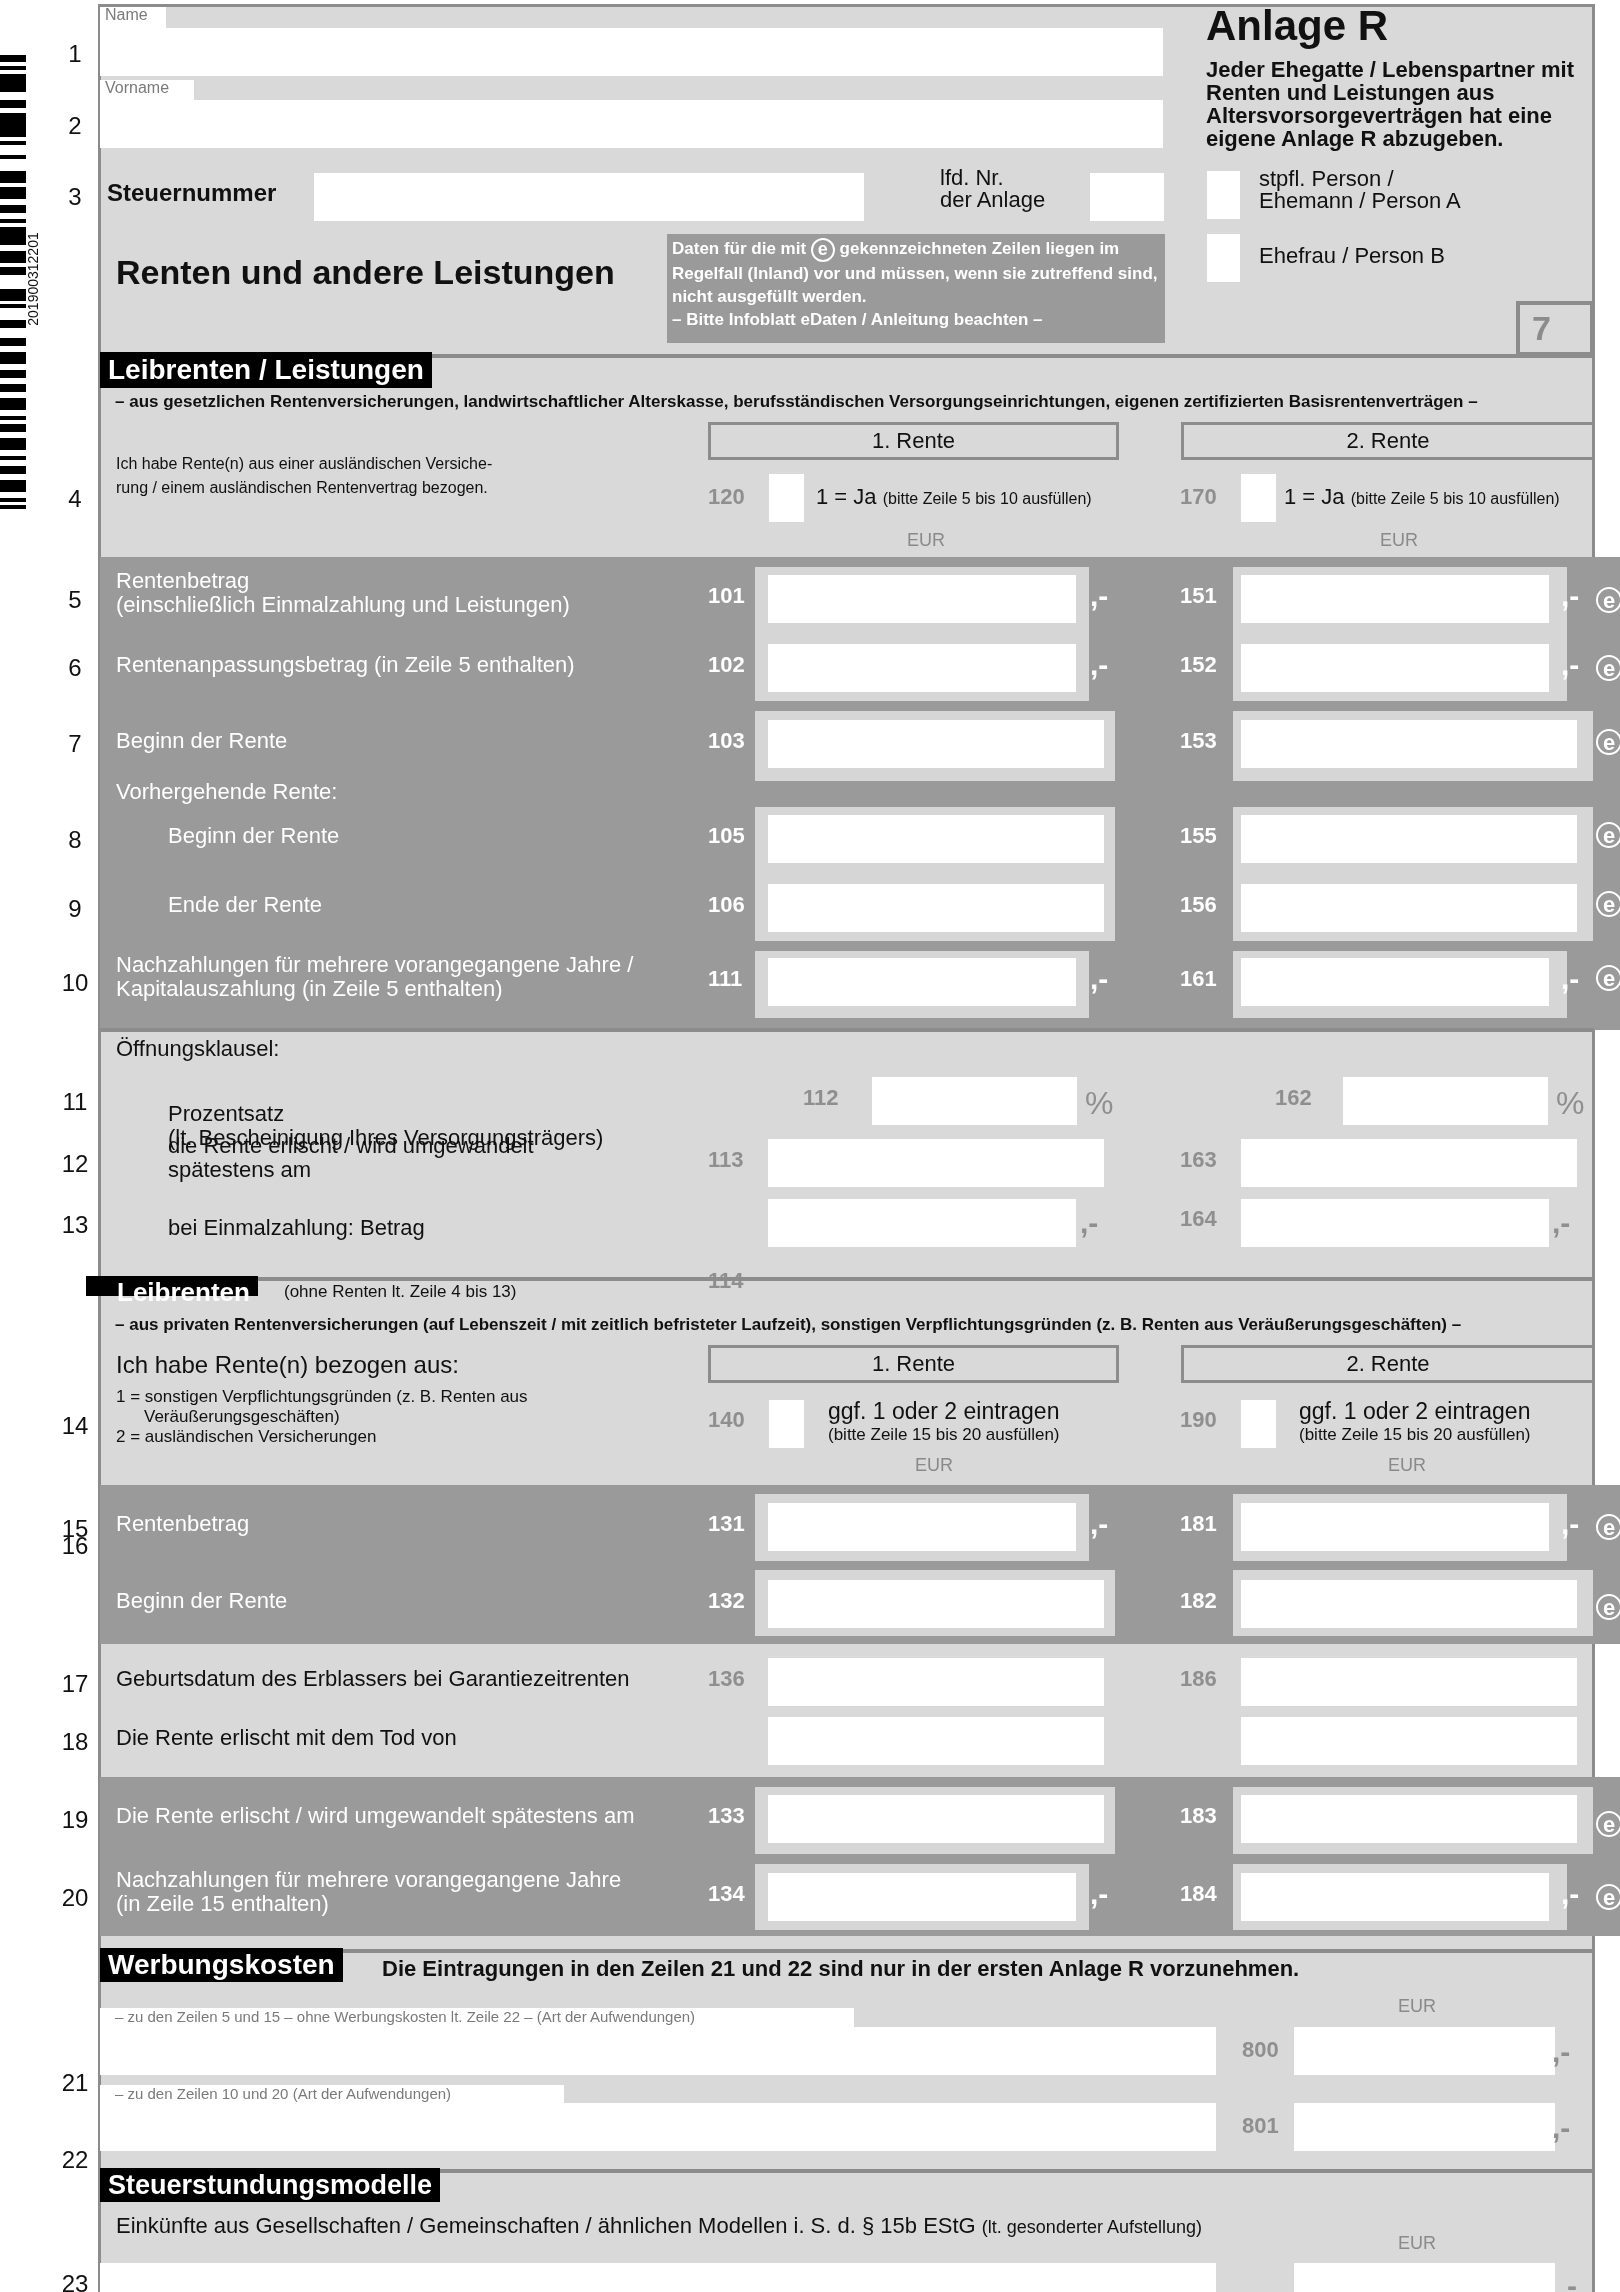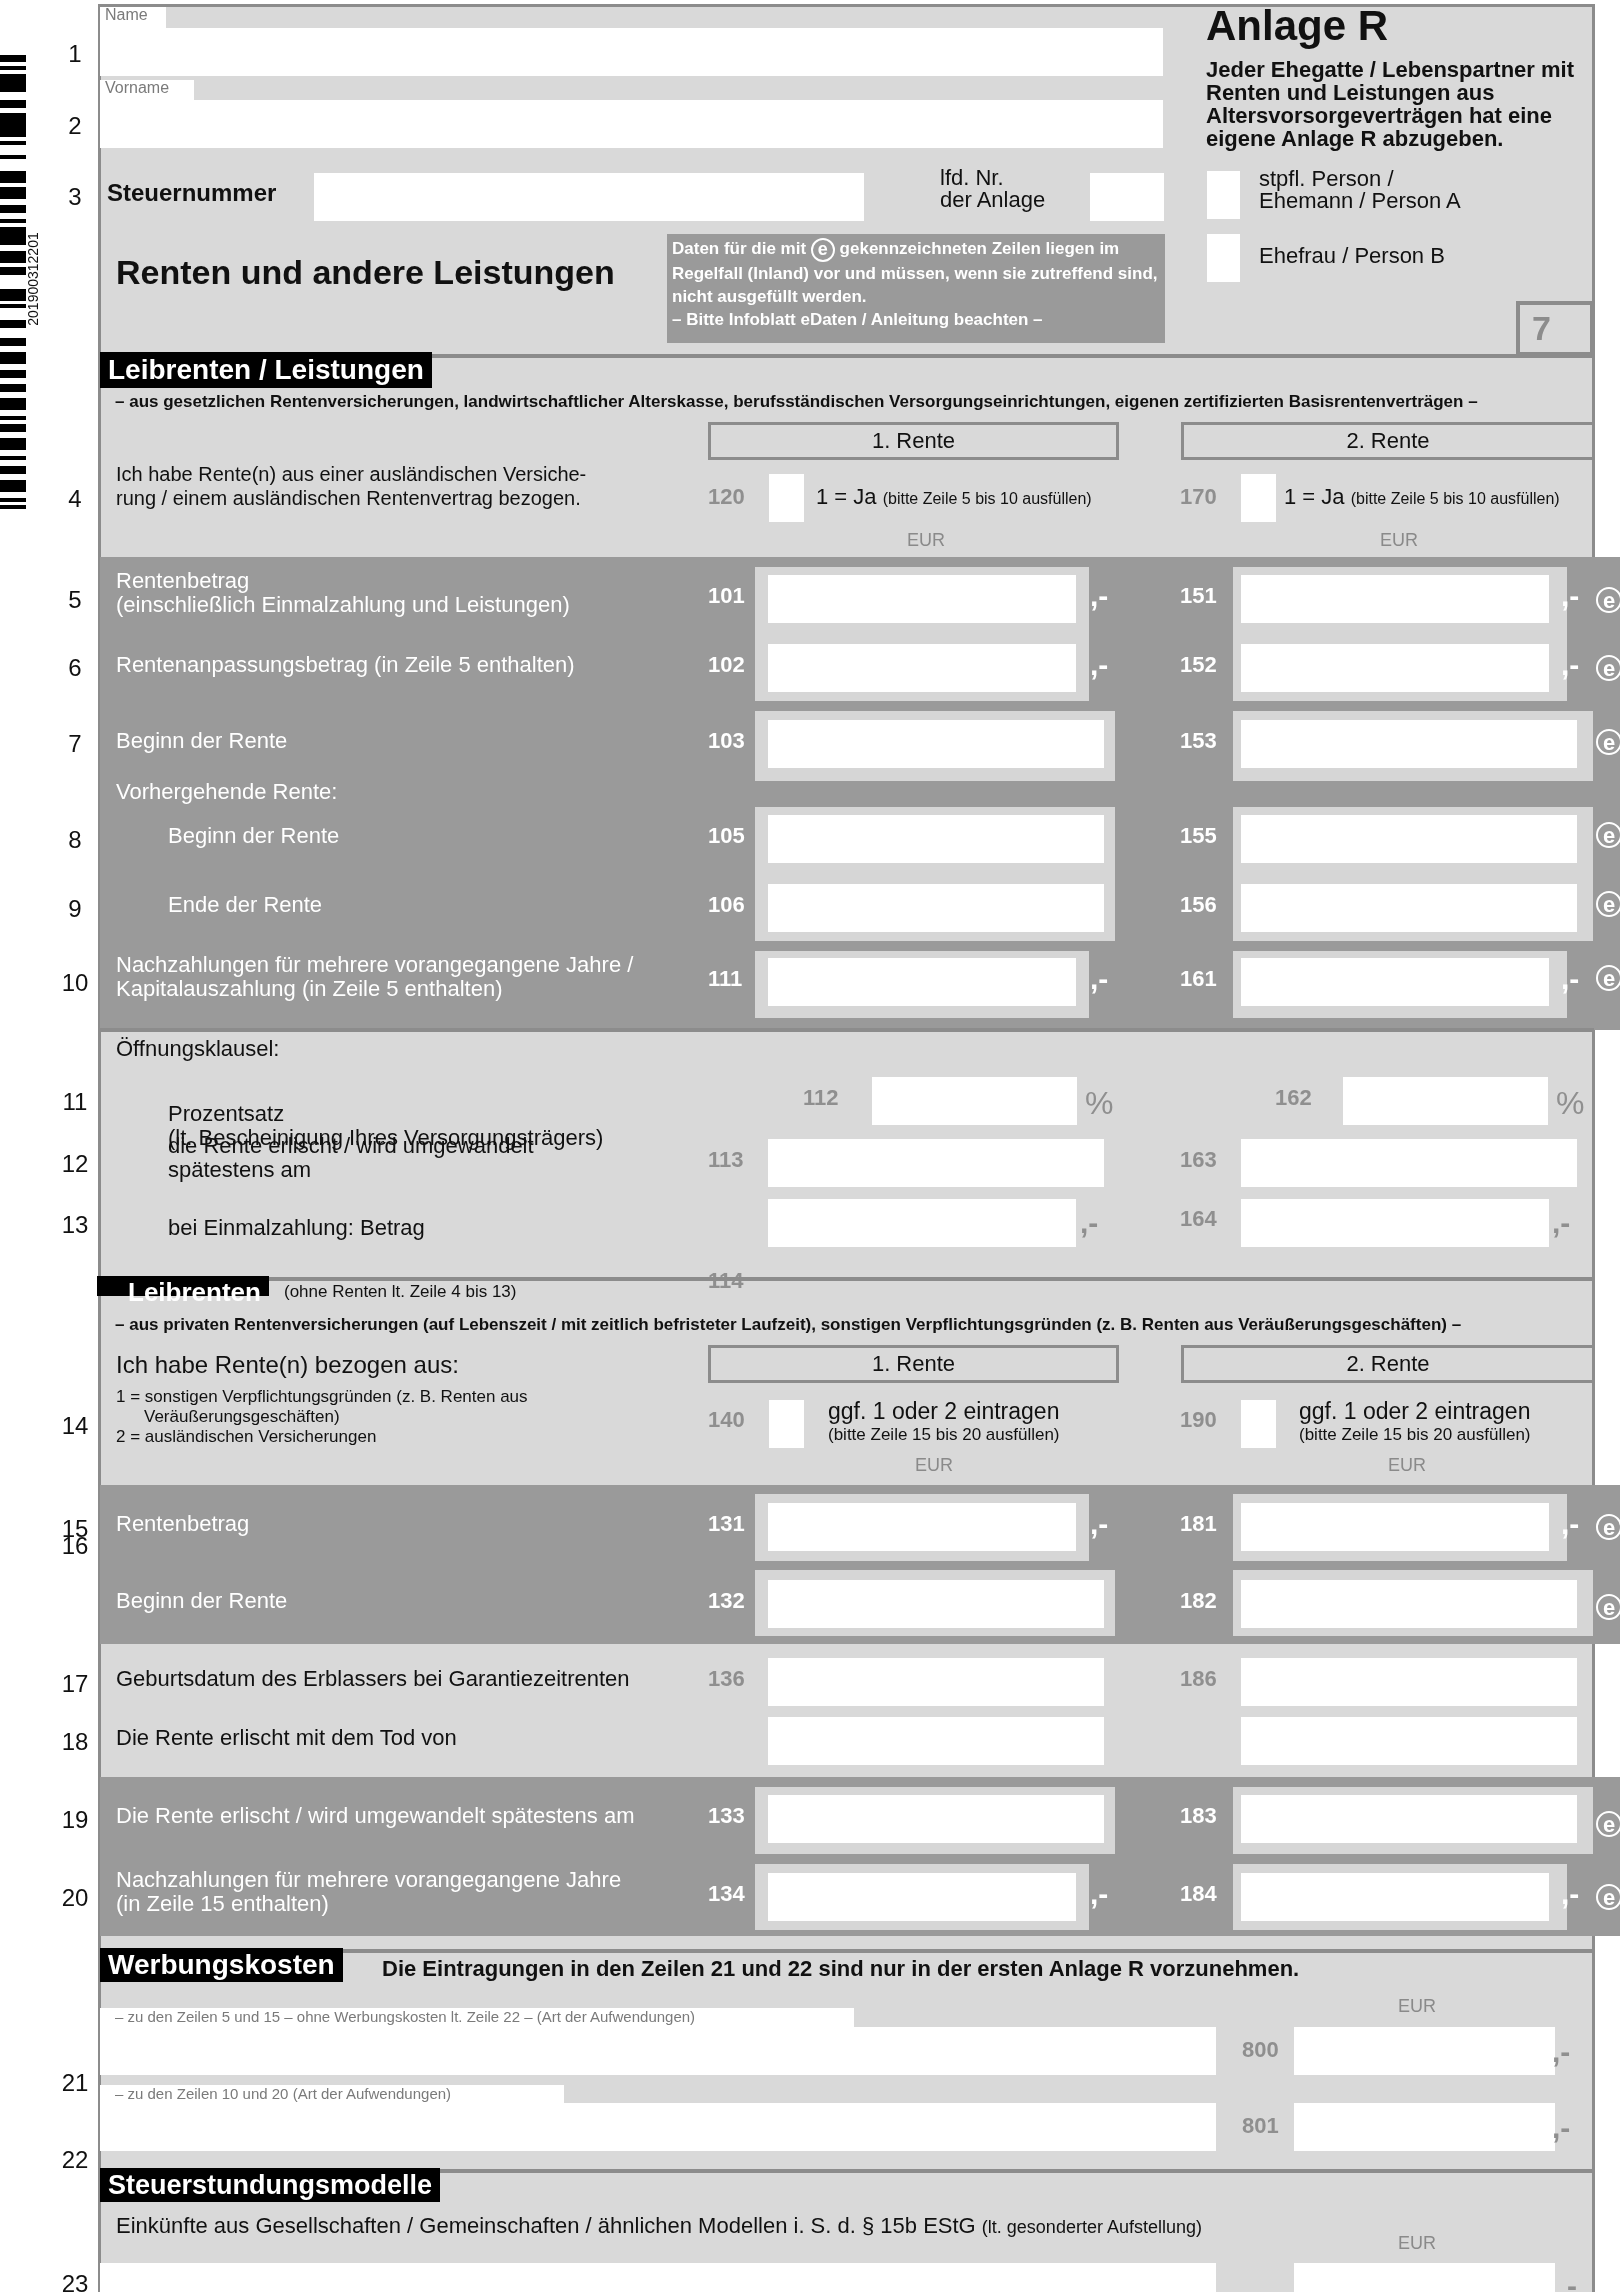--- a/index.html
+++ b/index.html
@@ -134,21 +134,21 @@
 
 <div class="abs" style="left:1516px;top:301px;width:78px;height:55px;border:4px solid #8c8c8c;box-sizing:border-box;font-size:34px;font-weight:bold;color:#8c8c8c;padding-left:12px;line-height:46px;">7</div>
 
 <div class="sep" style="left:100px;top:354px;width:1494px;"></div>
 <div class="section-title" style="left:100px;top:352px;">Leibrenten / Leistungen</div>
 <div class="abs" style="left:115px;top:392px;font-size:17px;font-weight:bold;">– aus gesetzlichen Rentenversicherungen, landwirtschaftlicher Alterskasse, berufsständischen Versorgungseinrichtungen, eigenen zertifizierten Basisrentenverträgen –</div>
 
 <div class="rente-hdr" style="left:708px;top:422px;width:411px;height:38px;line-height:32px;">1. Rente</div>
 <div class="rente-hdr" style="left:1181px;top:422px;width:414px;height:38px;line-height:32px;">2. Rente</div>
 
-<div class="rowtxt" style="left:116px;top:462px;font-size:20px;line-height:24px;">
+<div class="rowtxt" style="left:116px;top:452px;font-size:16px;line-height:24px;">
   <div>Ich habe Rente(n) aus einer ausländischen Versiche-</div>
   <div>rung / einem ausländischen Rentenvertrag bezogen.</div>
 </div>
 <div class="code grey" style="left:708px;top:484px;">120</div>
 <div class="field" style="left:769px;top:474px;width:35px;height:48px;"></div>
 <div class="abs" style="left:816px;top:484px;font-size:22px;"><span>1 = Ja</span> <span style="font-size:16px">(bitte Zeile 5 bis 10 ausfüllen)</span></div>
 <div class="code grey" style="left:1180px;top:484px;">170</div>
 <div class="field" style="left:1241px;top:474px;width:35px;height:48px;"></div>
 <div class="abs" style="left:1284px;top:484px;font-size:22px;"><span>1 = Ja</span> <span style="font-size:16px">(bitte Zeile 5 bis 10 ausfüllen)</span></div>
 <div class="eur" style="left:907px;top:530px;">EUR</div>
@@ -246,21 +246,21 @@
 
 <div class="rowtxt" style="left:168px;top:1216px;">bei Einmalzahlung: Betrag</div>
 <div class="code grey" style="left:708px;top:1235px;margin-top:33px;">114</div>
 <div class="field" style="left:768px;top:1199px;width:308px;height:48px;"></div>
 <div class="comma grey" style="left:1080px;top:1206px;">,-</div>
 <div class="code grey" style="left:1180px;top:1206px;">164</div>
 <div class="field" style="left:1241px;top:1199px;width:308px;height:48px;"></div>
 <div class="comma grey" style="left:1552px;top:1206px;">,-</div>
 
 <div class="sep" style="left:100px;top:1277px;width:1494px;"></div>
-<div class="section-title" style="left:97px;top:1276px;height:20px;line-height:32px;font-size:26px;padding-left:31px;">Leibrenten</div>
+<div class="section-title" style="left:86px;top:1276px;height:20px;line-height:32px;font-size:26px;padding-left:31px;">Leibrenten</div>
 <div class="abs" style="left:284px;top:1282px;font-size:17px;">(ohne Renten lt. Zeile 4 bis 13)</div>
 <div class="abs" style="left:115px;top:1315px;font-size:17px;font-weight:bold;">– aus privaten Rentenversicherungen (auf Lebenszeit / mit zeitlich befristeter Laufzeit), sonstigen Verpflichtungsgründen (z. B. Renten aus Veräußerungsgeschäften) –</div>
 
 <div class="rente-hdr" style="left:708px;top:1345px;width:411px;height:38px;line-height:32px;">1. Rente</div>
 <div class="rente-hdr" style="left:1181px;top:1345px;width:414px;height:38px;line-height:32px;">2. Rente</div>
 
 <div class="rowtxt" style="left:116px;top:1353px;font-size:24px;">Ich habe Rente(n) bezogen aus:</div>
 <div class="abs" style="left:116px;top:1387px;font-size:17px;line-height:20px;">
   <div>1 = sonstigen Verpflichtungsgründen (z. B. Renten aus</div>
   <div style="padding-left:28px">Veräußerungsgeschäften)</div>

